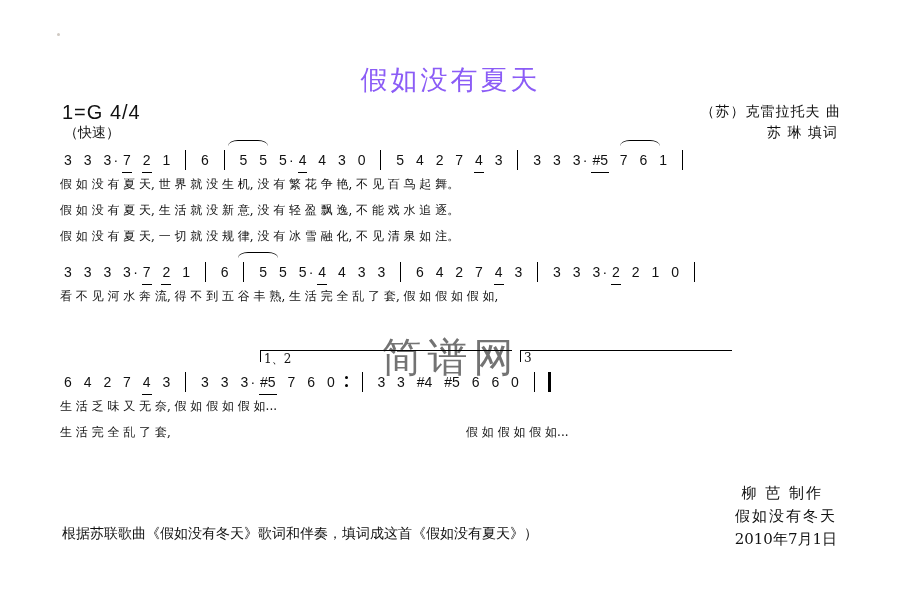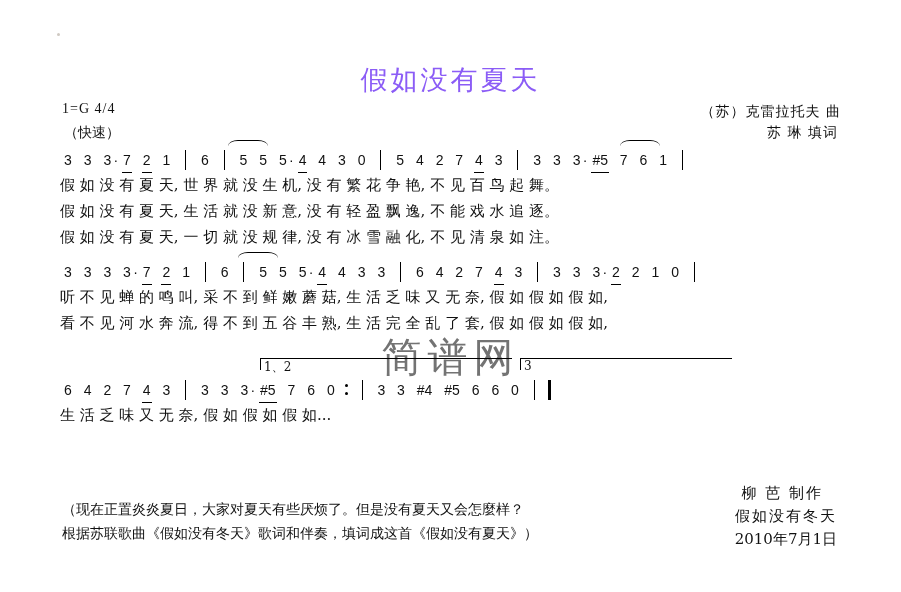--- a/index.html
+++ b/index.html
@@ -32,22 +32,22 @@
     font-family: "DejaVu Serif", serif;
     letter-spacing: 3px;
     color: #8b5cf6;
   }
 
   
   .key-sig {
     position: absolute;
     top: 101px;
     left: 62px;
-    font-size: 14px;
-    font-family: Liberation Serif, serif;
+    font-size: 20px;
+    font-family: Liberation Sans, sans-serif;
     letter-spacing: 1px;
   }
   .tempo {
     position: absolute;
     top: 124px;
     left: 64px;
     font-size: 14px;
     font-family: "DejaVu Serif", serif;
   }
   .credit {
@@ -62,21 +62,21 @@
   .credit.c2 { top: 124px; right: 63px; }
 
   
   .system {
     position: absolute;
     left: 60px;
     width: 780px;
   }
   .sys1 { top: 150px; }
   .sys2 { top: 262px; }
-  .sys3 { top: 372px; }
+  .sys3 { top: 364px; }
 
   .notes-row {
     position: relative;
     height: 26px;
     font-family: Liberation Sans, sans-serif;
     font-size: 14px;
     letter-spacing: 0px;
     white-space: nowrap;
   }
   .notes-row .measure {
@@ -121,21 +121,21 @@
     border-left: none;
     border-right: none;
     border-bottom: none;
   }
 
   
   .lyrics {
     position: relative;
     height: 24px;
     font-family: "DejaVu Serif", serif;
-    font-size: 15px;
+    font-size: 12px;
     white-space: nowrap;
     letter-spacing: 0px;
   }
   .lyr-span { position: absolute; top: 0; }
 
   
   .ending {
     position: absolute;
     font-family: "DejaVu Serif", serif;
     font-size: 12px;
@@ -336,23 +336,20 @@
         <span class="note dotted">3</span>
         <span class="note">2<i class="under1"></i></span>
         <span class="note">2</span>
         <span class="note">1</span>
         <span class="note">0</span>
       </span>
       <span class="bar"></span>
     </div>
 
     <div class="lyrics" style="height:26px">
-      <span class="lyr-span">听 不 见 蝉 的 鸣        叫,  采 不 到 鲜 嫩 蘑 菇,        生 活 乏 味 又 无 奈,  假 如 假 如 假 如,</span>
-    </div>
-    <div class="lyrics" style="height:26px">
       <span class="lyr-span">看 不 见 河 水 奔        流,  得 不 到 五 谷 丰 熟,        生 活 完 全 乱 了 套,  假 如 假 如 假 如,</span>
     </div>
   </div>
 
   <div class="system sys3">
     <div class="ending" style="left:200px; top:-14px; width:252px;">
       <span>1、2</span>
     </div>
     <div class="ending" style="left:460px; top:-14px; width:212px;">
       <span>3</span>
@@ -388,22 +385,25 @@
         <span class="note">6</span>
         <span class="note">0</span>
       </span>
       <span class="bar"></span>
       <span class="thickbar"></span>
     </div>
 
     <div class="lyrics" style="height:26px">
       <span class="lyr-span">生 活 乏 味  又 无 奈,  假 如 假 如 假 如...</span>
     </div>
+    <div class="lyrics" style="height:26px">
+      <span class="lyr-span">生 活 完 全  乱 了 套,</span>
+      <span class="lyr-span" style="left:406px">假 如 假 如  假 如...</span>
+    </div>
   </div>
 
-  <div class="footnote fn1">（现在正置炎炎夏日，大家对夏天有些厌烦了。但是没有夏天又会怎麼样？</div>
   <div class="footnote fn2">根据苏联歌曲《假如没有冬天》歌词和伴奏，填词成这首《假如没有夏天》）</div>
 
   <div class="sig sig1">柳 芭 制作</div>
   <div class="sig sig2">假如没有冬天</div>
   <div class="sig sig3">2010年7月1日</div>
 
 </div>
 
 </body></html>

